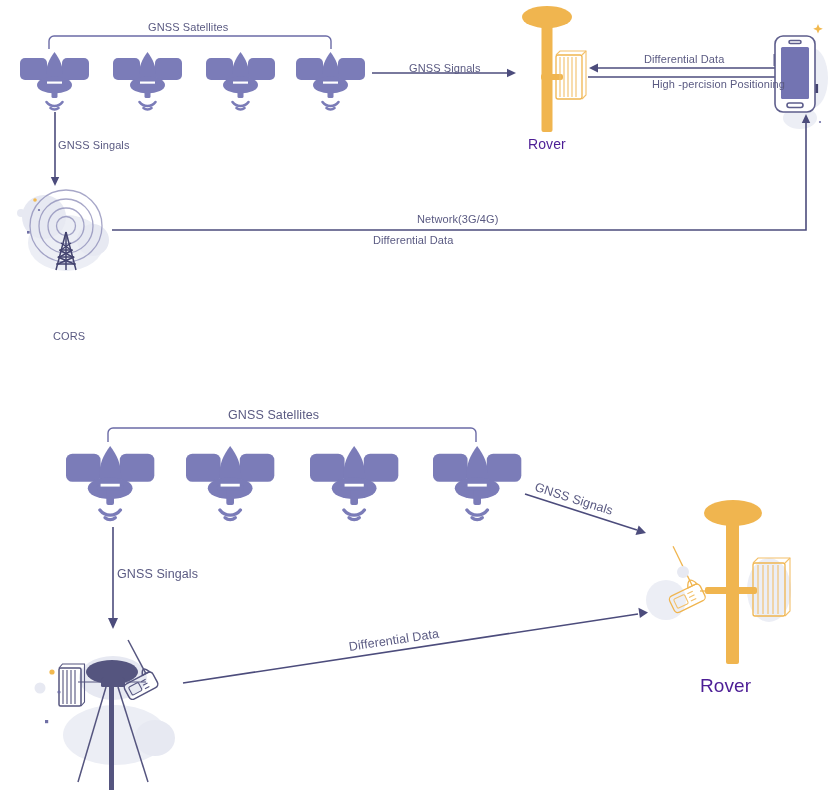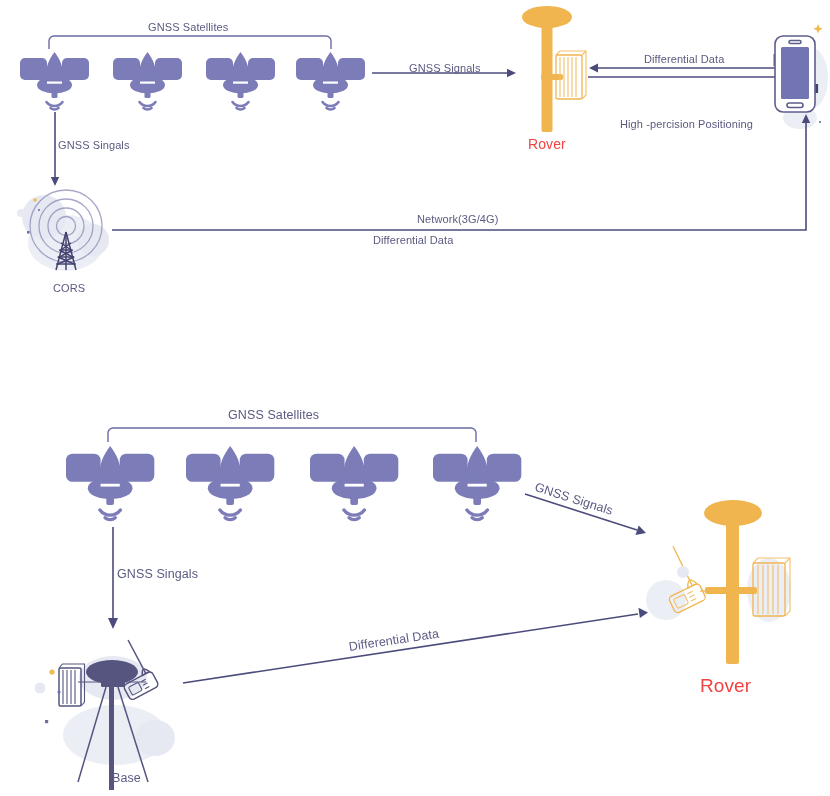--- a/index.html
+++ b/index.html
@@ -12,22 +12,22 @@
   }
   .stage{position:absolute;left:0;top:0;width:830px;height:796px;}
   .lbl{
     position:absolute;
     font-size:11px;
     color:#5a5a82;
     white-space:nowrap;
     letter-spacing:.1px;
     line-height:1;
   }
-  .lbl.orange{color:#ef4444;font-size:14px;}
-  .lbl.node{font-size:11px;color:#5a5a82;}
+  .lbl.orange{color:#4c1d95;font-size:14px;}
+  .lbl.node{font-size:11px;color:#5a5a82;margin-top:48px;}
   .lbl.rot-a{transform:rotate(17.5deg);transform-origin:0 0;}
   .lbl.rot-b{transform:rotate(-8.5deg);transform-origin:0 0;}
   svg{position:absolute;left:0;top:0;overflow:visible;}
   .sat-fill{fill:#7b7cb8;}
   .wave{fill:none;stroke:#7b7cb8;stroke-width:2.6;stroke-linecap:round;}
   .arrow-line{stroke:#4c4c7c;stroke-width:1.6;fill:none;}
   .arrow-head{fill:#4c4c7c;}
   .bracket{stroke:#6b6ba6;stroke-width:1.4;fill:none;}
   .tower-stroke{stroke:#43436f;stroke-width:1.5;fill:none;}
   .ring{fill:none;stroke:#8a8ab5;stroke-width:1.3;opacity:.75;}
@@ -161,21 +161,21 @@
   <g>
     <path class="arrow-line" d="M112 230 H806 V122"></path>
     <path class="arrow-head" d="M806 114 l-4.2 9 h8.4 z"></path>
   </g>
 </svg>
 
 <div class="lbl" style="left:148px;top:22px;">GNSS Satellites</div>
 <div class="lbl" style="left:58px;top:140px;">GNSS Singals</div>
 <div class="lbl" style="left:409px;top:63px;">GNSS Signals</div>
 <div class="lbl" style="left:644px;top:54px;">Differential Data</div>
-<div class="lbl" style="left:620px;top:79px;margin-top:40px;">High -percision Positioning</div>
+<div class="lbl" style="left:652px;top:79px;">High -percision Positioning</div>
 <div class="lbl" style="left:373px;top:214px;margin-left:44px;">Network(3G/4G)</div>
 <div class="lbl" style="left:373px;top:235px;">Differential Data</div>
 <div class="lbl node" style="left:53px;top:283px;">CORS</div>
 <div class="lbl orange" style="left:528px;top:137px;">Rover</div>
 
 <svg width="830" height="796">
 
   <path class="bracket" d="M108 442 v-9 a5 5 0 0 1 5 -5 H471 a5 5 0 0 1 5 5 v9"></path>
 
   <g transform="translate(66,446) scale(1.28)">

